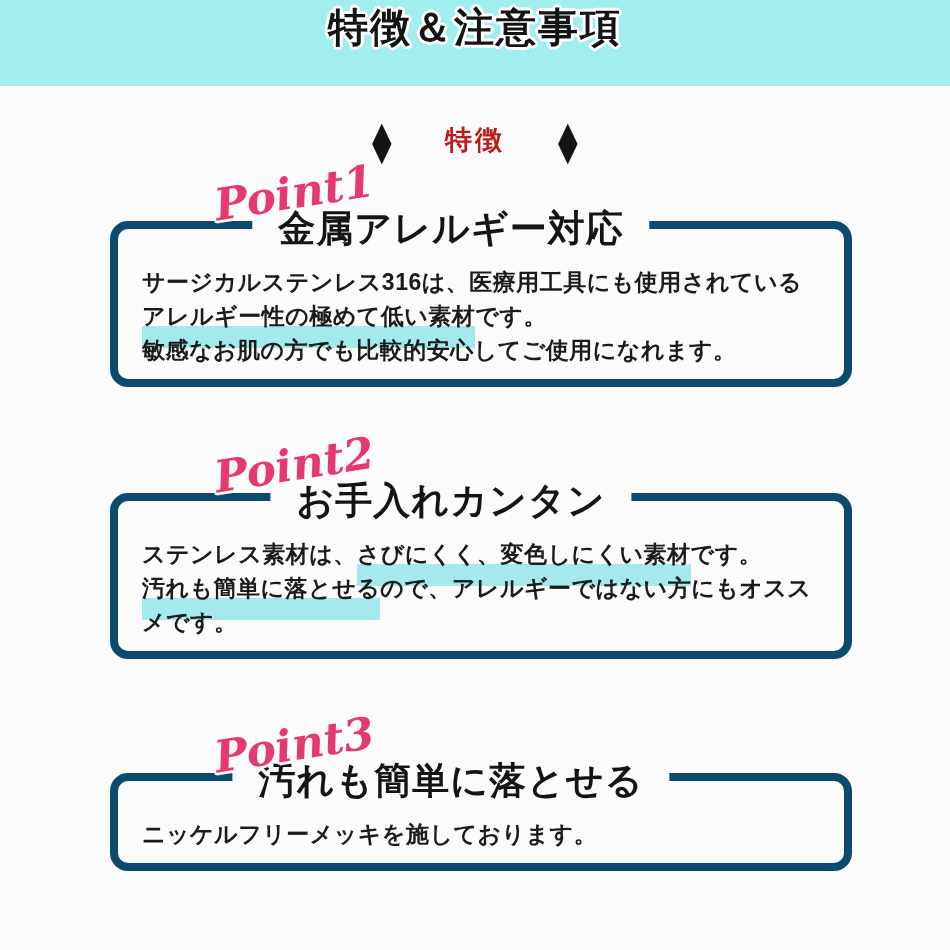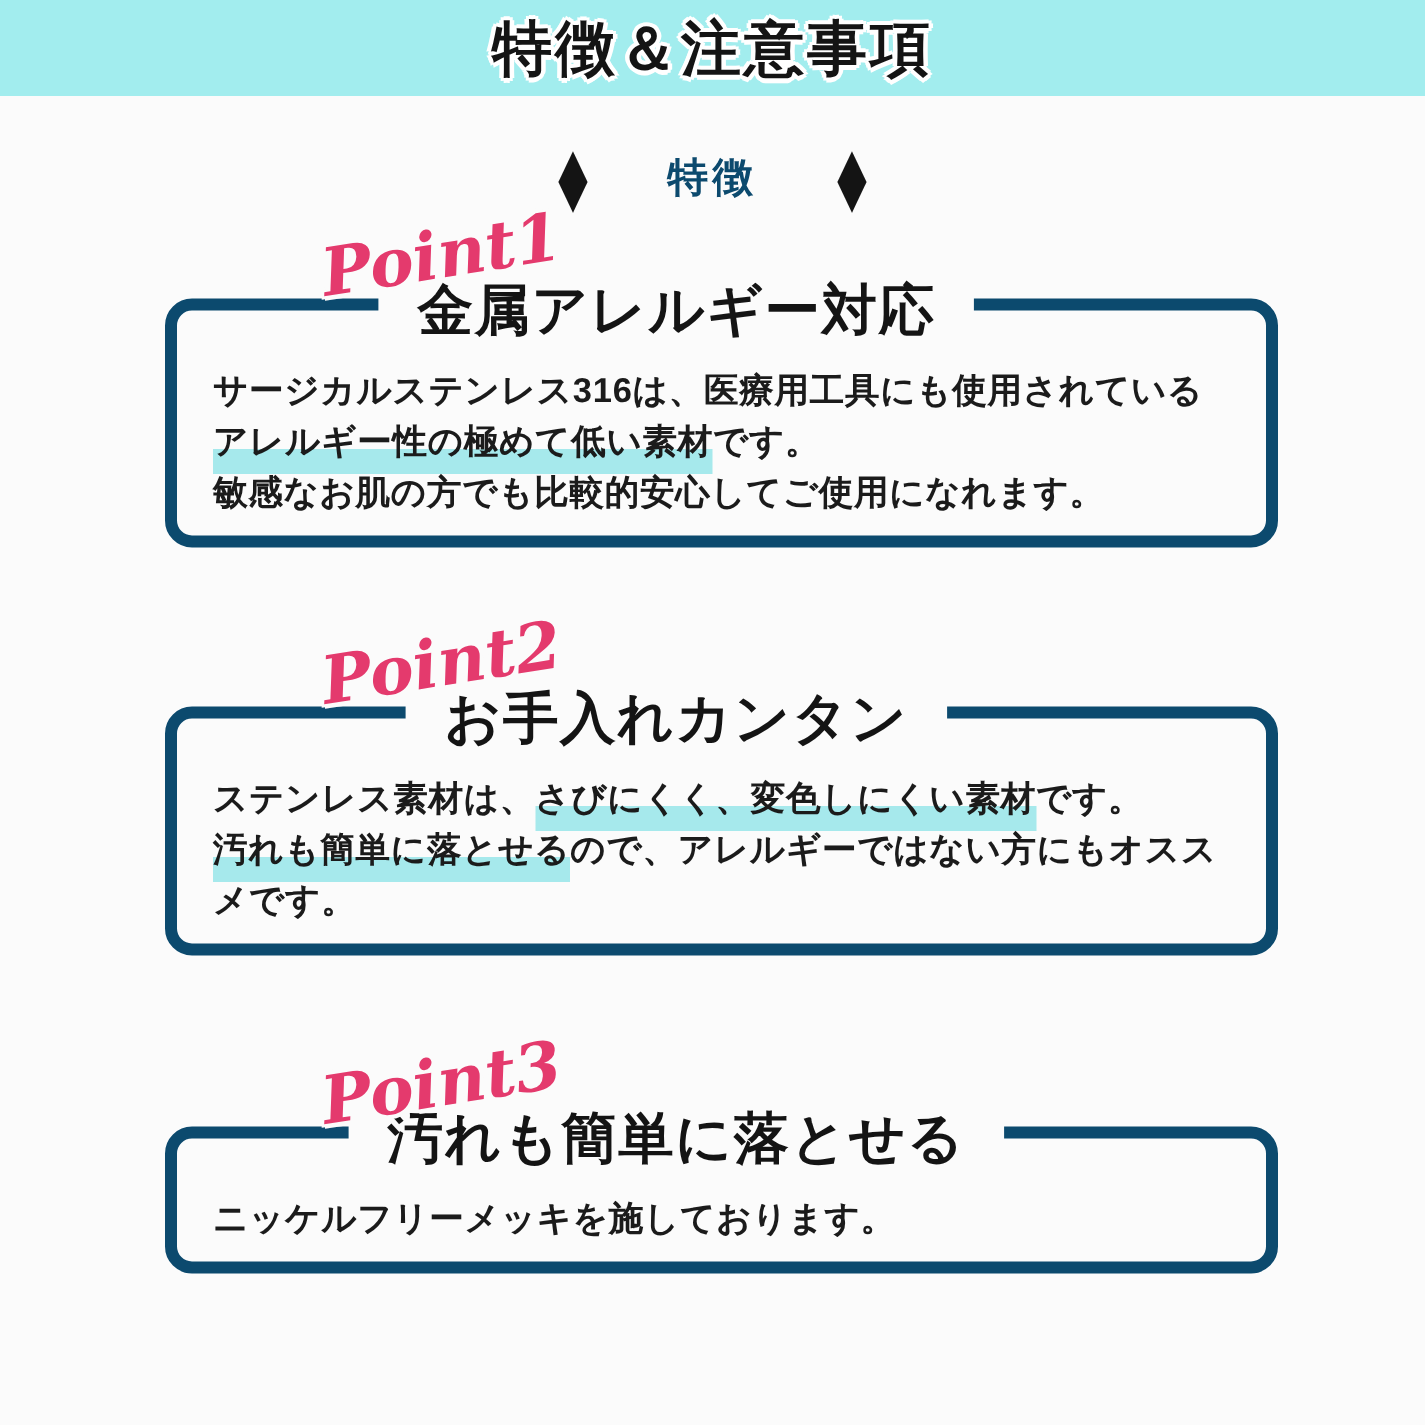--- a/index.html
+++ b/index.html
@@ -5,23 +5,23 @@
   html,body { margin:0; padding:0; }
   body {
     width:950px; height:950px;
     background:#fbfbfb;
     font-family:"Liberation Sans","DejaVu Sans",sans-serif;
     overflow:hidden;
   }
 
   
   .header {
-    height:64px;
+    height:86px;
     background:#a2edee;
-    display:flex; align-items:center; justify-content:center;
+    display:flex; justify-content:center;
   }
   .header h1 {
     margin:0;
     font-size:40px; font-weight:900; letter-spacing:2px;
     color:#141414;
     text-shadow:
       -2px -2px 0 #fff, 2px -2px 0 #fff, -2px 2px 0 #fff, 2px 2px 0 #fff,
       3px 0 0 #fff, -3px 0 0 #fff, 0 3px 0 #fff, 0 -3px 0 #fff;
   }
 
@@ -31,21 +31,21 @@
     height:48px;
     display:flex; align-items:center; justify-content:center;
     gap:46px;
   }
   .diamond {
     display:inline-block;
     font-size:44px; line-height:42px; color:#141414;
     transform:scale(0.58,1.22);
   }
   .feature-label {
-    font-size:27px; font-weight:900; letter-spacing:3px; color:#0c4a6e;
+    font-size:27px; font-weight:900; letter-spacing:3px; color:#b91c1c;
   }
 
   
   #points { }
   .point {
     position:relative;
     margin-left:110px;
     margin-right:98px;
   }
   .point:nth-child(1) { margin-top:57px; }
@@ -83,21 +83,21 @@
     color:#141414;
   }
   .box-body p {
     margin:0;
     font-size:23px; line-height:34px;
     font-weight:700; letter-spacing:0.5px;
     color:#1b1b1b;
   }
   .hl {
     background-image:linear-gradient(to bottom, transparent 52%, #a6e9ec 52%);
-    padding-bottom:9px;
+    padding-bottom:19px;
   }
 </style>
 </head>
 <body>
 
 <div class="page">
 
   <header class="header">
     <h1>特徴＆注意事項</h1>
   </header>

